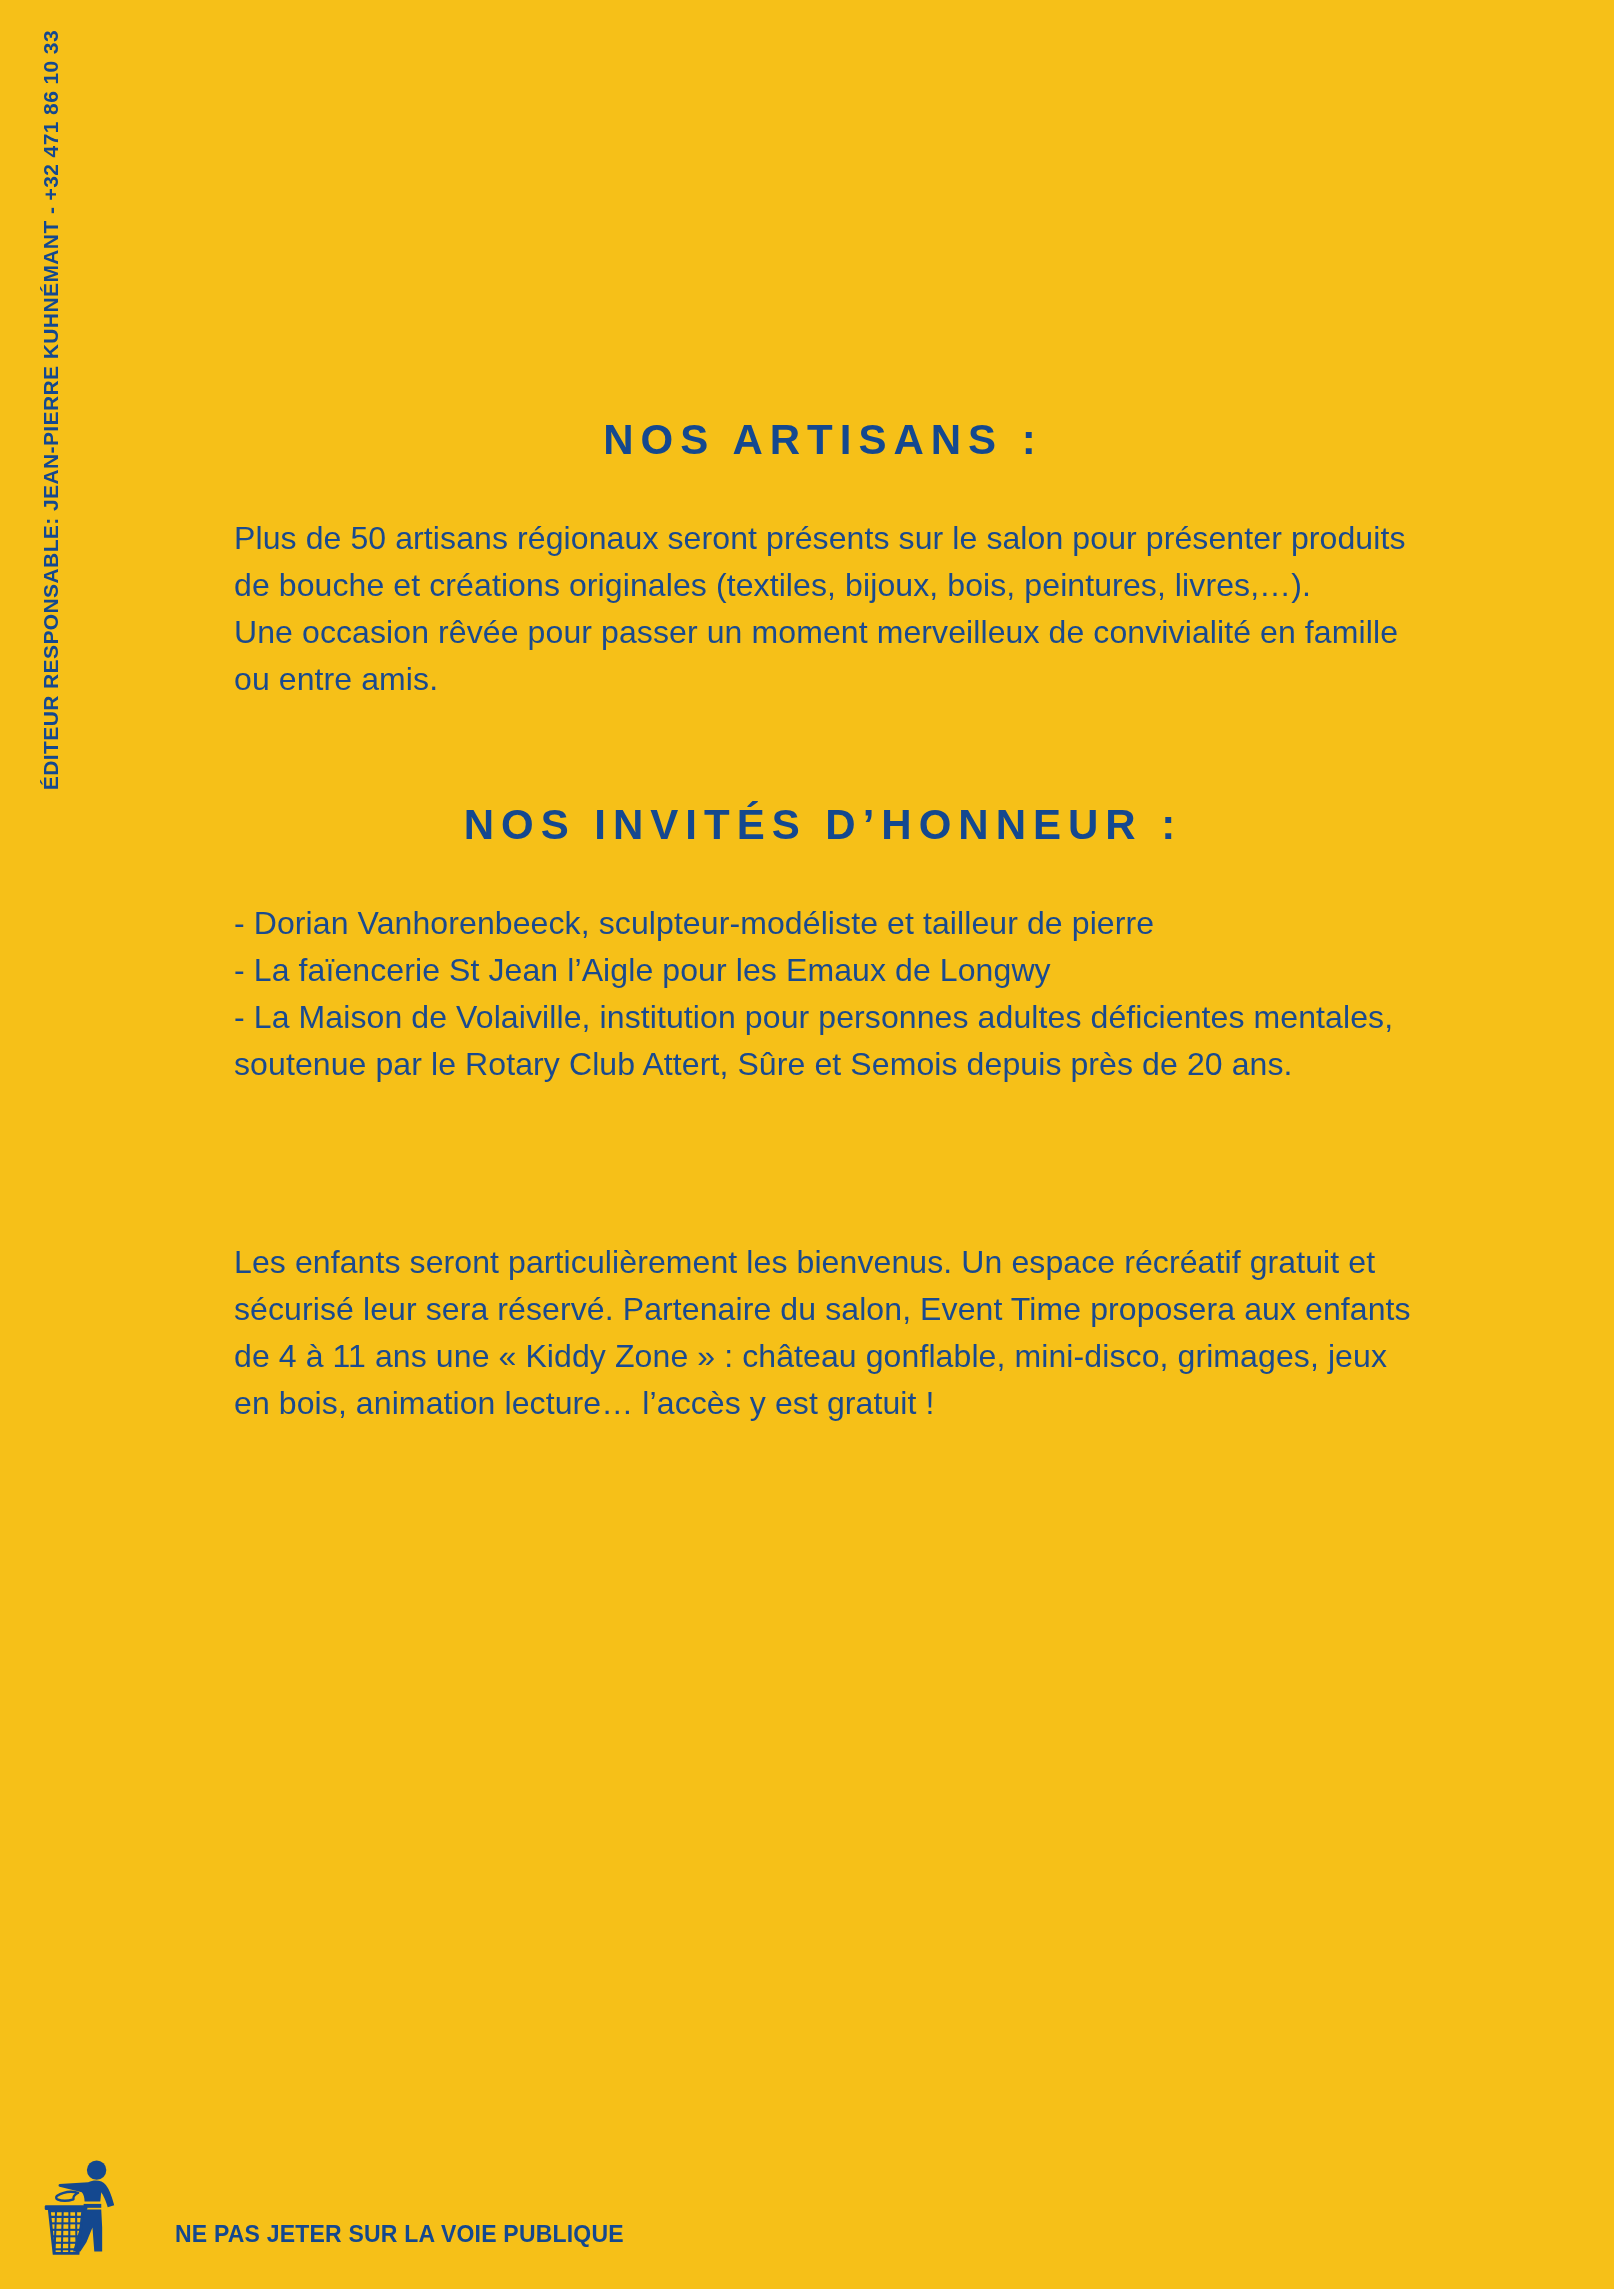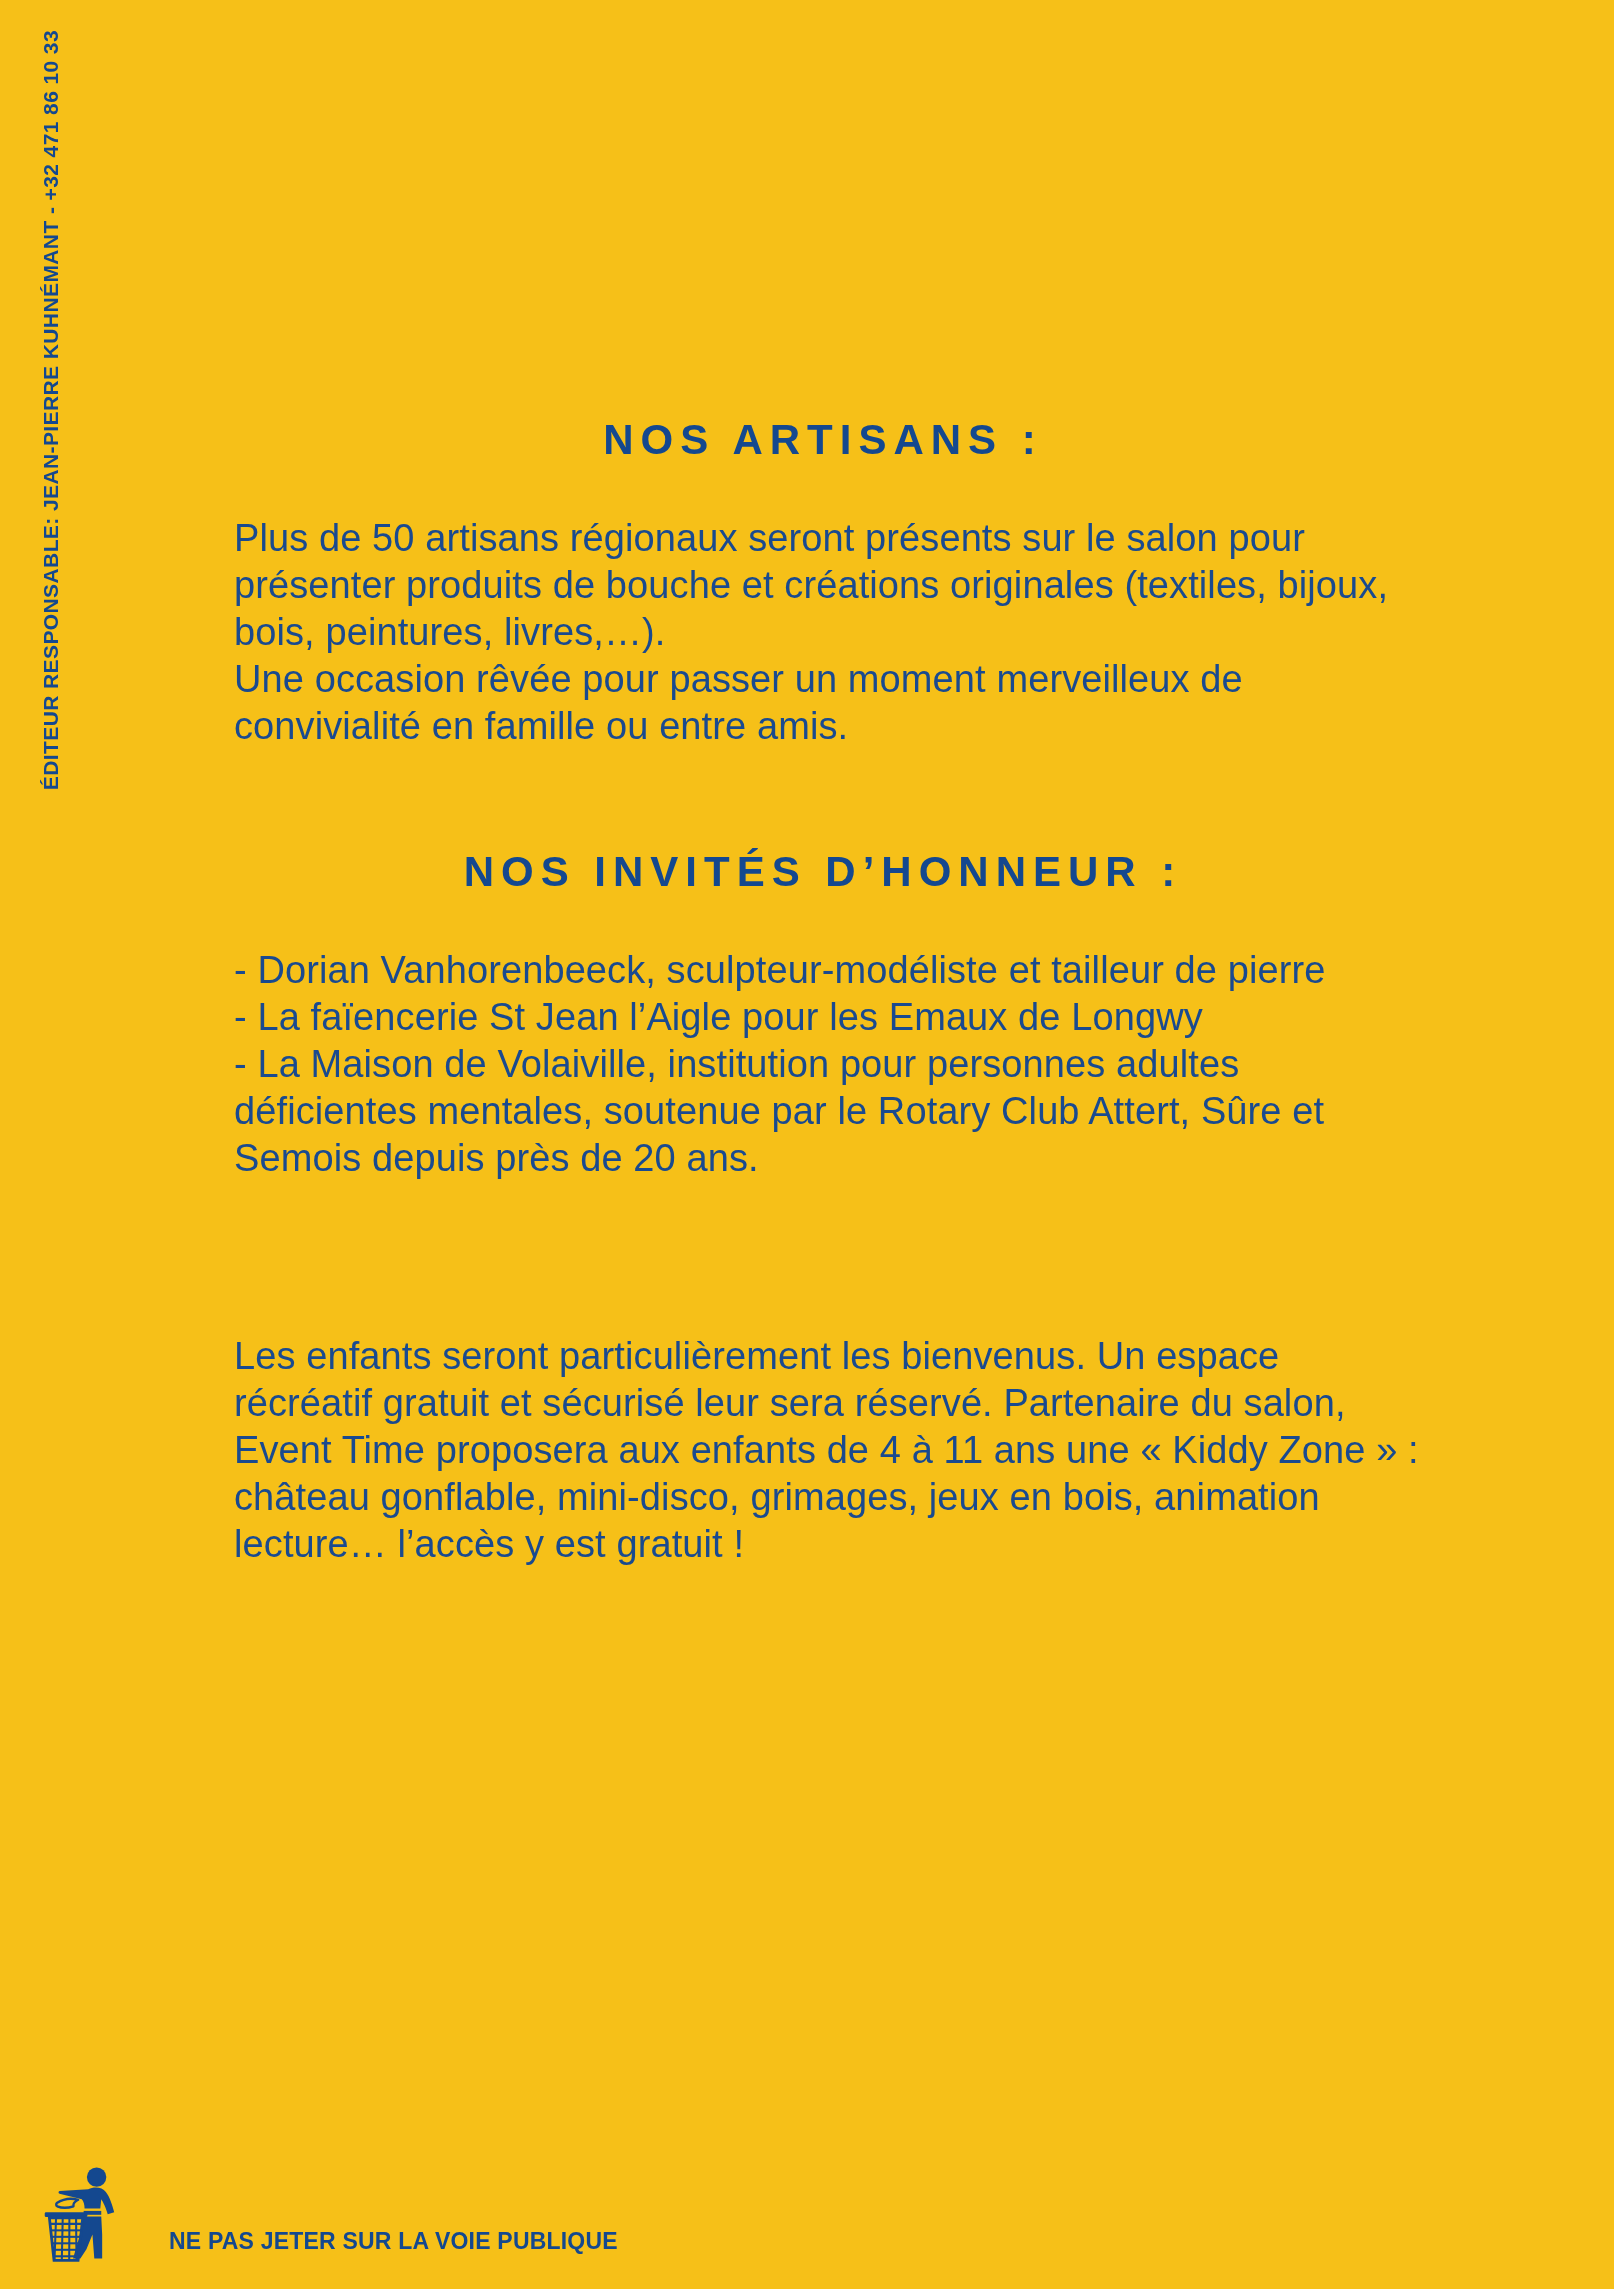--- a/index.html
+++ b/index.html
@@ -63,39 +63,39 @@
     letter-spacing: 7px;
     text-align: center;
     line-height: 1.1;
     padding-right: 13px;
   }
 
   p.section-body {
     margin: 0;
     color: #1A4A8F;
     font-family: "Liberation Sans Narrow", "Liberation Sans", sans-serif;
-    font-size: 38px;
+    font-size: 32px;
     font-weight: normal;
     line-height: 47px;
     letter-spacing: 0.1px;
     white-space: pre-line;
   }
 
   
   .gap-heading-to-body { height: 52px; }
   .gap-body-to-heading { height: 99px; }
 
   
   .footer {
     position: absolute;
     left: 41px;
-    bottom: 24px;
+    bottom: 31px;
     display: flex;
     align-items: flex-end;
-    gap: 0px;
+    gap: 6px;
   }
   .footer-icon {
     width: 89px;
     height: 100px;
     display: block;
     flex: 0 0 auto;
   }
   .footer-text {
     color: #14488F;
     font-family: "Liberation Sans Narrow", "Liberation Sans", sans-serif;

